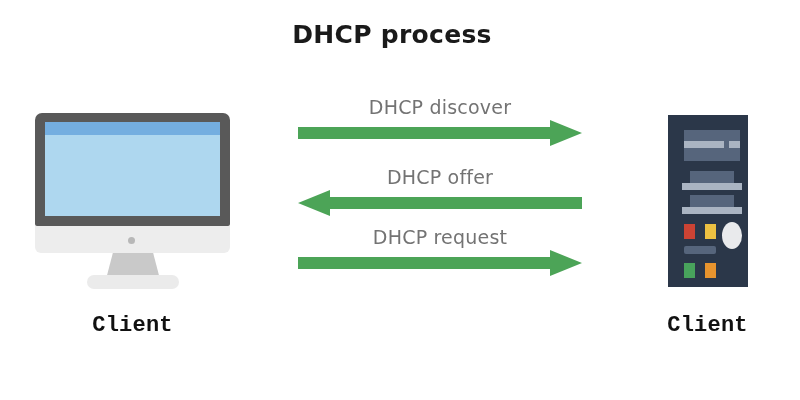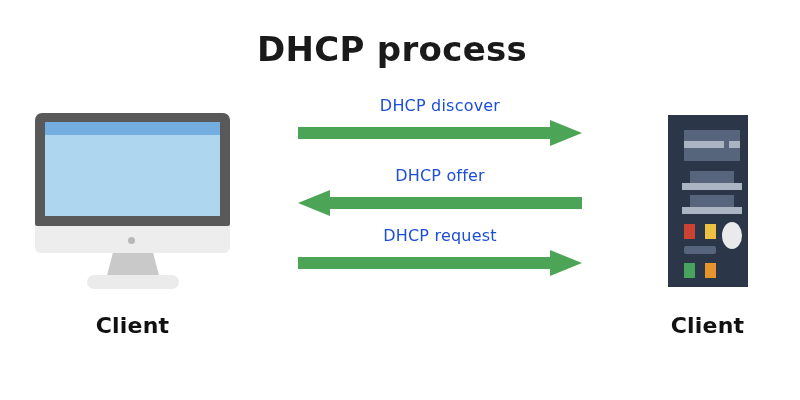--- a/index.html
+++ b/index.html
@@ -20,35 +20,35 @@
     background: #ffffff;
   }
 
   
   .title {
     position: absolute;
     top: 20px;
     left: 0;
     width: 784px;
     text-align: center;
-    font-size: 34px;
+    font-size: 25px;
     font-weight: bold;
     color: #1a1a1a;
     letter-spacing: 0.3px;
-    margin-top: 9px;
   }
 
   
   .endpoint-label {
     position: absolute;
     font-size: 22px;
     font-weight: bold;
     color: #111111;
     text-align: center;
     letter-spacing: 0.2px;
+    font-family: Liberation Mono, monospace;
   }
   .label-client { left: 50px; top: 313px; width: 165px; }
   .label-server { left: 625px; top: 313px; width: 165px; }
 
   
   .client {
     position: absolute;
     left: 35px;
     top: 113px;
     width: 195px;
@@ -181,22 +181,22 @@
   .flow-2 { top: 166px; }
   .flow-3 { top: 226px; }
   .flow-4 { top: 296px; }
 
   .flow-label {
     position: absolute;
     left: 0;
     top: 0;
     width: 284px;
     text-align: center;
-    font-size: 16px;
-    color: #1d4ed8;
+    font-size: 19px;
+    color: #737373;
     letter-spacing: 0.2px;
   }
   .flow-arrow {
     position: absolute;
     left: 0;
     top: 24px;
     width: 284px;
     height: 26px;
   }
   .flow-arrow svg { display: block; }

